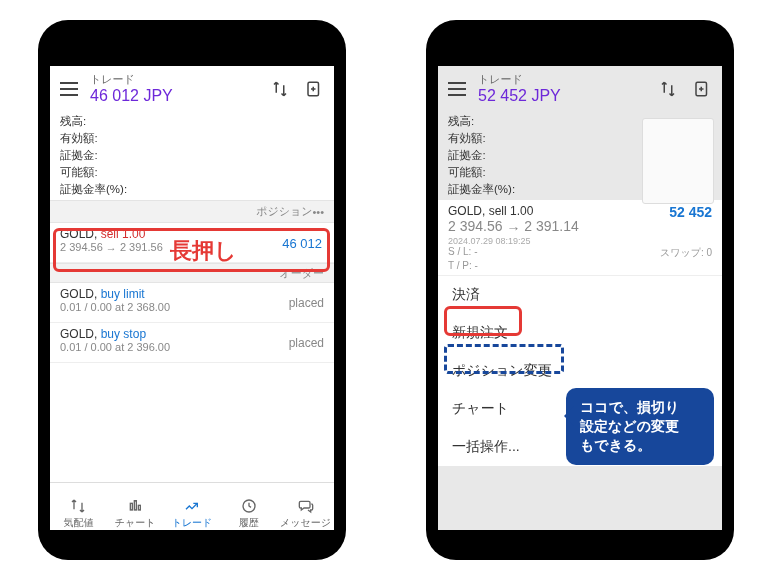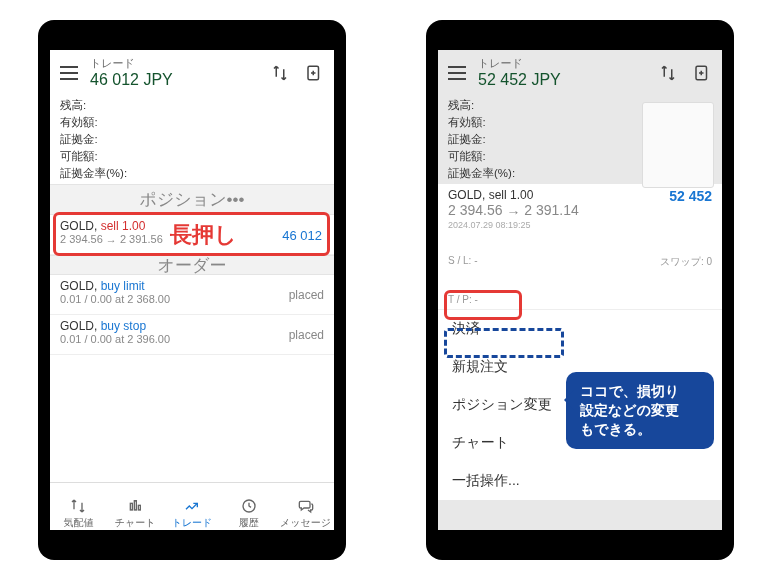--- a/index.html
+++ b/index.html
@@ -11,22 +11,22 @@
     align-items: flex-start;
     justify-content: center;
     gap: 80px;
     padding-top: 20px;
     position: relative;
   }
   .phone {
     width: 308px;
     height: 540px;
     background: #000;
-    border-radius: 16px;
-    padding: 30px 12px 30px 12px;
+    border-radius: 30px;
+    padding: 46px 12px 30px 12px;
     position: relative;
   }
   .screen {
     width: 100%; height: 100%;
     background: #fff;
     position: relative;
     overflow: hidden;
     font-size: 13px;
     color: #333;
   }
@@ -38,32 +38,32 @@
     background: #fff;
   }
   .hamburger {
     width: 18px; height: 14px;
     display: flex; flex-direction: column; justify-content: space-between;
     margin-right: 12px;
   }
   .hamburger span { height: 2px; background:#444; display:block; }
   .titlewrap { flex: 1; }
   .ttl-top { font-size: 11px; color:#666; }
-  .ttl-amt { font-size: 16px; color:#14532d; font-weight: 500; }
+  .ttl-amt { font-size: 16px; color:#6d28d9; font-weight: 500; }
   .hdr-icons { display:flex; gap:14px; align-items:center; }
   .icon { width:20px; height:20px; display:flex; align-items:center; justify-content:center; color:#444; }
   
   .summary { padding: 2px 10px; font-size: 11.5px; color:#333; background:#fff;}
   .summary div { padding: 1px 0; }
   
   .section-lbl {
-    display:flex; justify-content:center; align-items:center;
+    display:flex; justify-content:flex-end; align-items:center;
     padding: 3px 10px;
     background:#f2f2f2;
-    font-size:17px; color:#888;
+    font-size:11px; color:#888;
     border-bottom:1px solid #e4e4e4;
     border-top:1px solid #e4e4e4;
   }
   
   .pos {
     padding: 4px 10px;
     background:#fff;
     border-bottom:1px solid #eee;
     position:relative;
   }
@@ -84,21 +84,21 @@
   .nav {
     position:absolute; bottom:0; left:0; right:0;
     height:48px; background:#fff; border-top:1px solid #ddd;
     display:flex;
     align-items:flex-end;
   }
   .nav-item { flex:1; display:flex; flex-direction:column; align-items:center; justify-content:center; gap:2px; font-size:10px; color:#666; }
   .nav-item.active { color:#1976d2; }
   
   .pos2-detail { background:#fff; padding:4px 10px; border-bottom:1px solid #eee; }
-  .pos2-detail .row { display:flex; justify-content:space-between; font-size:10px; color:#999;margin-top:25px; }
+  .pos2-detail .row { display:flex; justify-content:space-between; font-size:10px; color:#999; }
   .menu-list { background:#fff; }
   .menu-item { padding:10px 14px; font-size:14px; color:#333; }
   .dash-box { border:3px dashed #17479b; border-radius:4px; }
   .tooltip {
     position:absolute;
     background:#17479b;
     color:#fff;
     border-radius:10px;
     padding:10px 14px;
     font-size:14px;

